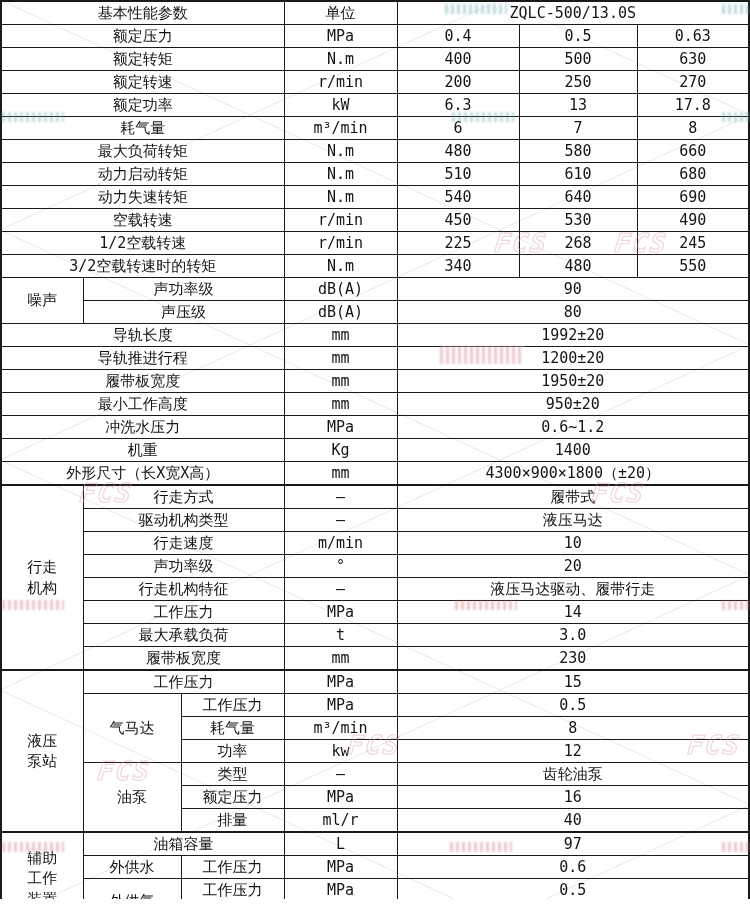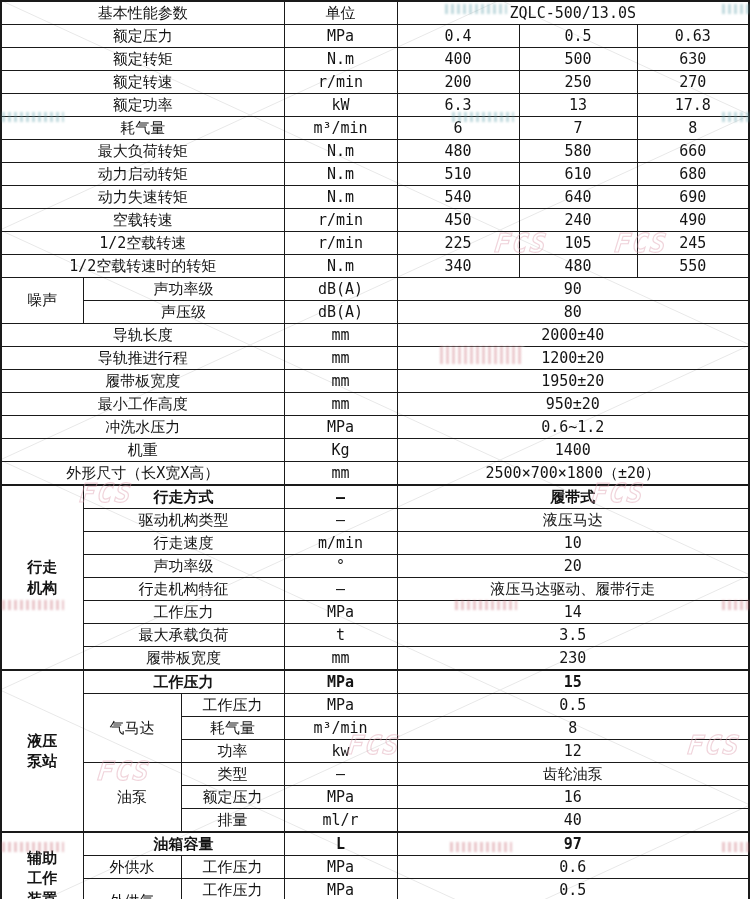--- a/index.html
+++ b/index.html
@@ -27,21 +27,21 @@
   table.spec{
     position:absolute;left:0;top:0;z-index:1;
     width:748px;border-collapse:collapse;table-layout:fixed;
     border:2px solid #1a1a1a;background:transparent;
   }
   td{
     border:1px solid #1a1a1a;height:22px;padding:0 2px;
     text-align:center;vertical-align:middle;
     font-size:15px;line-height:1.1;white-space:nowrap;overflow:hidden;
   }
-  tr.sec > td{border-top:2px solid #1a1a1a;font-weight:bold;}
+  tr.sec > td{border-top:2px solid #1a1a1a;}
   td.grp{white-space:normal;}
   td.grp .v{display:inline-block;width:2.15em;line-height:1.35;word-break:break-all;}
 </style>
 </head>
 <body>
 
 <div class="page">
 
   <svg class="wm-diagonals" width="750" height="923">
     <defs>
@@ -124,32 +124,32 @@
           <td colspan="3">动力失速转矩</td>
           <td>N.m</td>
           <td>540</td>
           <td>640</td>
           <td>690</td>
         </tr>
     <tr>
           <td colspan="3">空载转速</td>
           <td>r/min</td>
           <td>450</td>
-          <td>240</td>
+          <td>530</td>
           <td>490</td>
         </tr>
     <tr>
           <td colspan="3">1/2空载转速</td>
           <td>r/min</td>
           <td>225</td>
-          <td>105</td>
+          <td>268</td>
           <td>245</td>
         </tr>
     <tr>
-          <td colspan="3">1/2空载转速时的转矩</td>
+          <td colspan="3">3/2空载转速时的转矩</td>
           <td>N.m</td>
           <td>340</td>
           <td>480</td>
           <td>550</td>
         </tr>
 
     <tr>
       <td class="grp" rowspan="2"><span class="v">噪声</span></td>
       <td colspan="2">声功率级</td>
           <td>dB(A)</td>
@@ -157,21 +157,21 @@
         </tr>
     <tr>
           <td colspan="2">声压级</td>
           <td>dB(A)</td>
           <td colspan="3">80</td>
         </tr>
 
     <tr>
           <td colspan="3">导轨长度</td>
           <td>mm</td>
-          <td colspan="3">2000±40</td>
+          <td colspan="3">1992±20</td>
         </tr>
     <tr>
           <td colspan="3">导轨推进行程</td>
           <td>mm</td>
           <td colspan="3">1200±20</td>
         </tr>
     <tr>
           <td colspan="3">履带板宽度</td>
           <td>mm</td>
           <td colspan="3">1950±20</td>
@@ -187,21 +187,21 @@
           <td colspan="3">0.6~1.2</td>
         </tr>
     <tr>
           <td colspan="3">机重</td>
           <td>Kg</td>
           <td colspan="3">1400</td>
         </tr>
     <tr>
           <td colspan="3">外形尺寸（长X宽X高）</td>
           <td>mm</td>
-          <td colspan="3">2500×700×1800（±20）</td>
+          <td colspan="3">4300×900×1800（±20）</td>
         </tr>
 
     <tr class="sec">
       <td class="grp" rowspan="8"><span class="v">行走机构</span></td>
       <td colspan="2">行走方式</td>
           <td>—</td>
           <td colspan="3">履带式</td>
         </tr>
     <tr>
           <td colspan="2">驱动机构类型</td>
@@ -224,21 +224,21 @@
           <td colspan="3">液压马达驱动、履带行走</td>
         </tr>
     <tr>
           <td colspan="2">工作压力</td>
           <td>MPa</td>
           <td colspan="3">14</td>
         </tr>
     <tr>
           <td colspan="2">最大承载负荷</td>
           <td>t</td>
-          <td colspan="3">3.5</td>
+          <td colspan="3">3.0</td>
         </tr>
     <tr>
           <td colspan="2">履带板宽度</td>
           <td>mm</td>
           <td colspan="3">230</td>
         </tr>
 
     <tr class="sec">
       <td class="grp" rowspan="7"><span class="v">液压泵站</span></td>
       <td colspan="2">工作压力</td>

